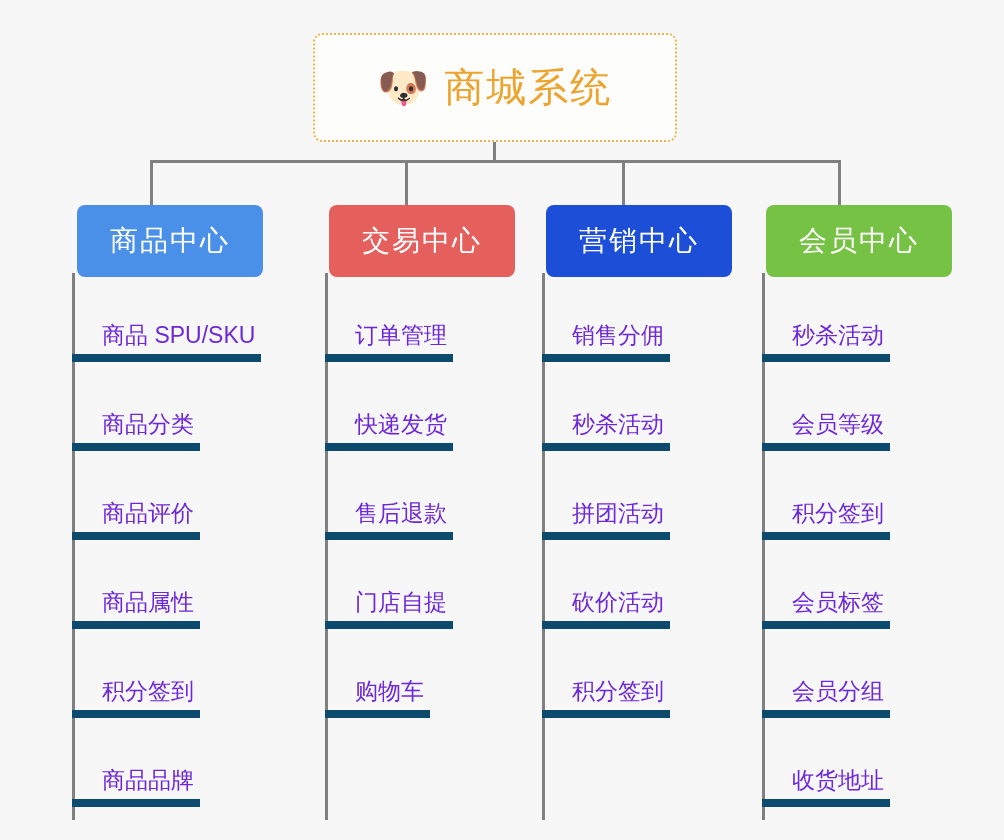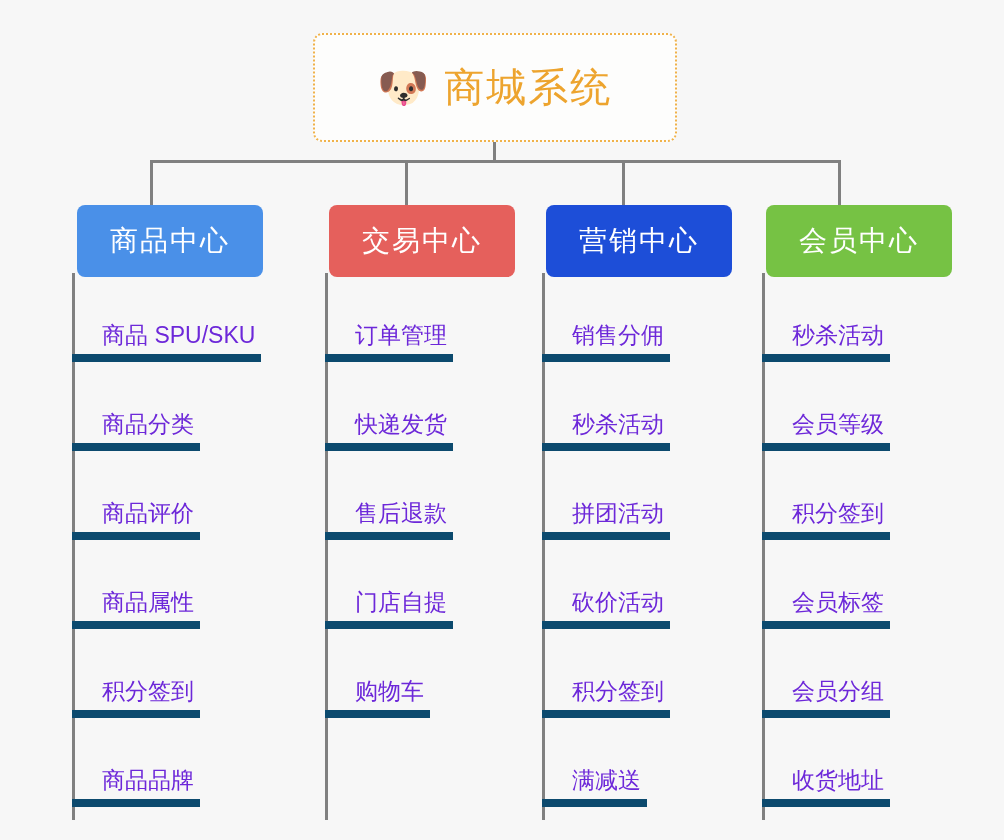--- a/index.html
+++ b/index.html
@@ -204,23 +204,20 @@
         </div>
       <div class="leaf-item">
           <span class="leaf-label">拼团活动</span>
         </div>
       <div class="leaf-item">
           <span class="leaf-label">砍价活动</span>
         </div>
       <div class="leaf-item">
           <span class="leaf-label">积分签到</span>
         </div>
-      <div class="leaf-item">
-          <span class="leaf-label">满减送</span>
-        </div>
     </div>
   </div>
 
   <div class="branch" style="left: 0px;">
     <div class="branch-drop" style="left: 838px;"></div>
     <div class="cat-box" style="left: 746px; width: 186px; background: rgb(118, 194, 68);">
       <span>会员中心</span>
     </div>
     <div class="leaf-spine" style="left: 762px; top: 113px; height: 547px;"></div>
     <div class="leaf-list" style="left: 762px;">

